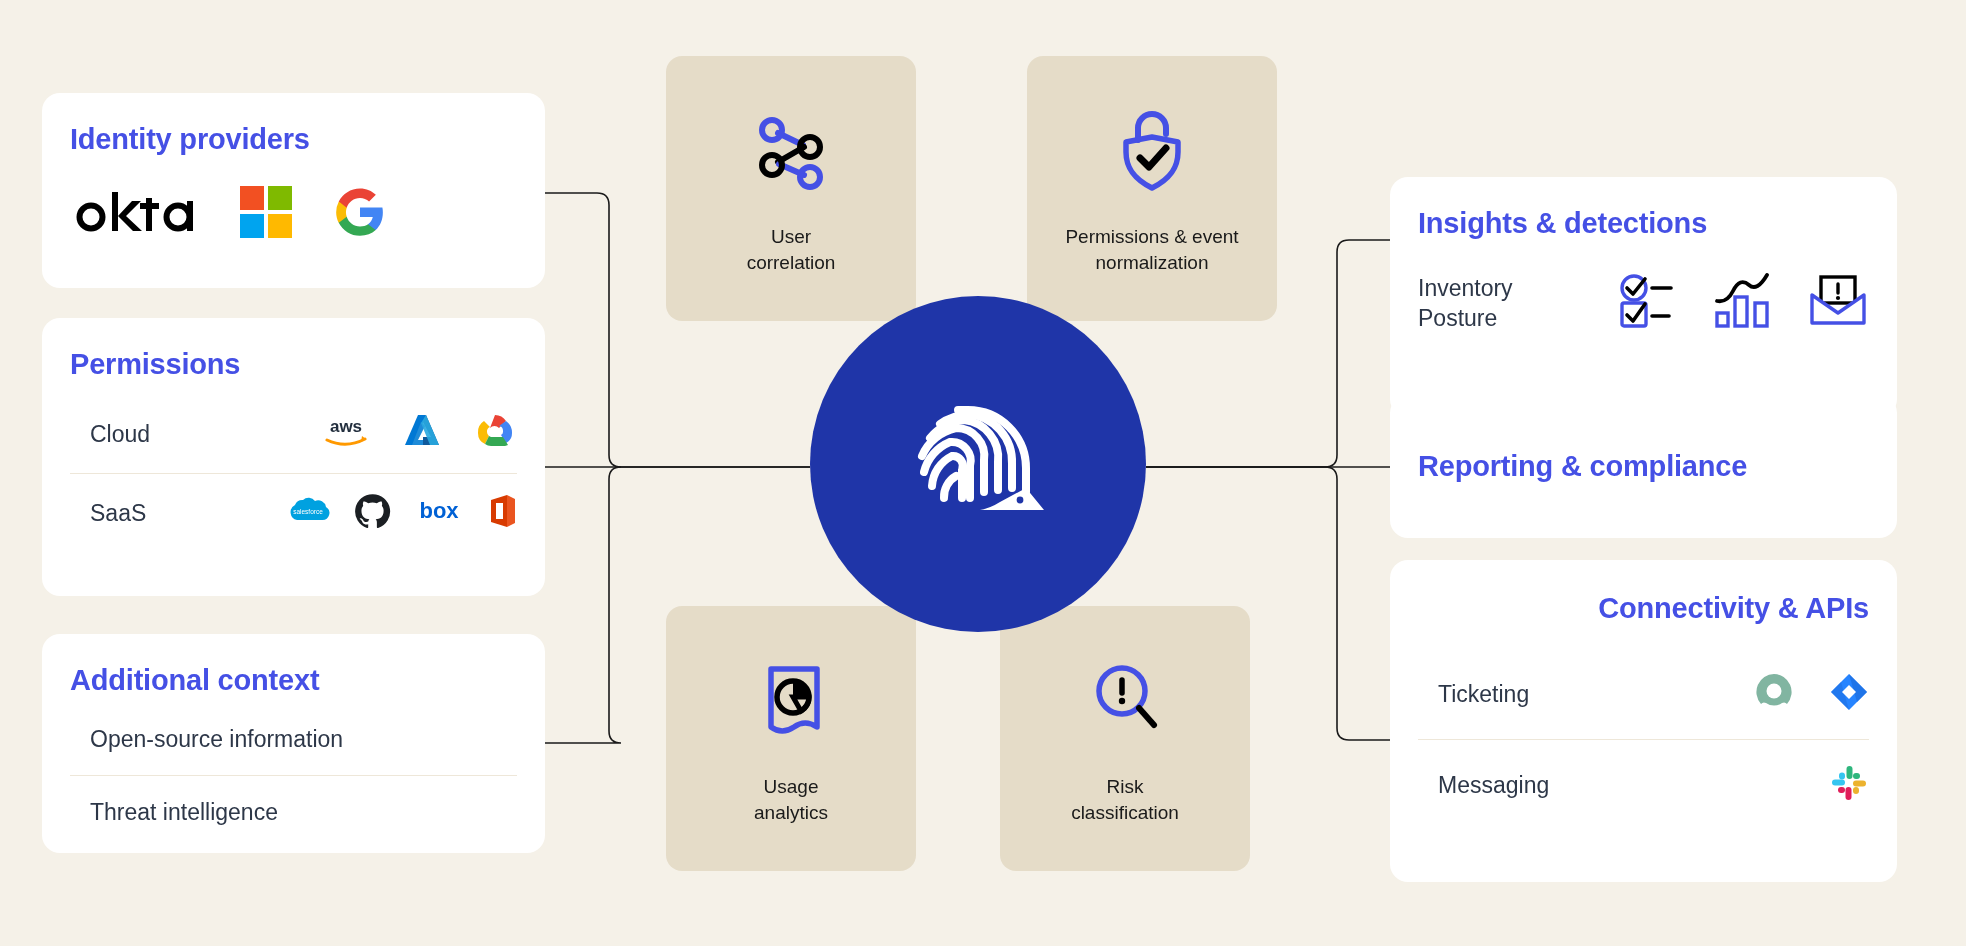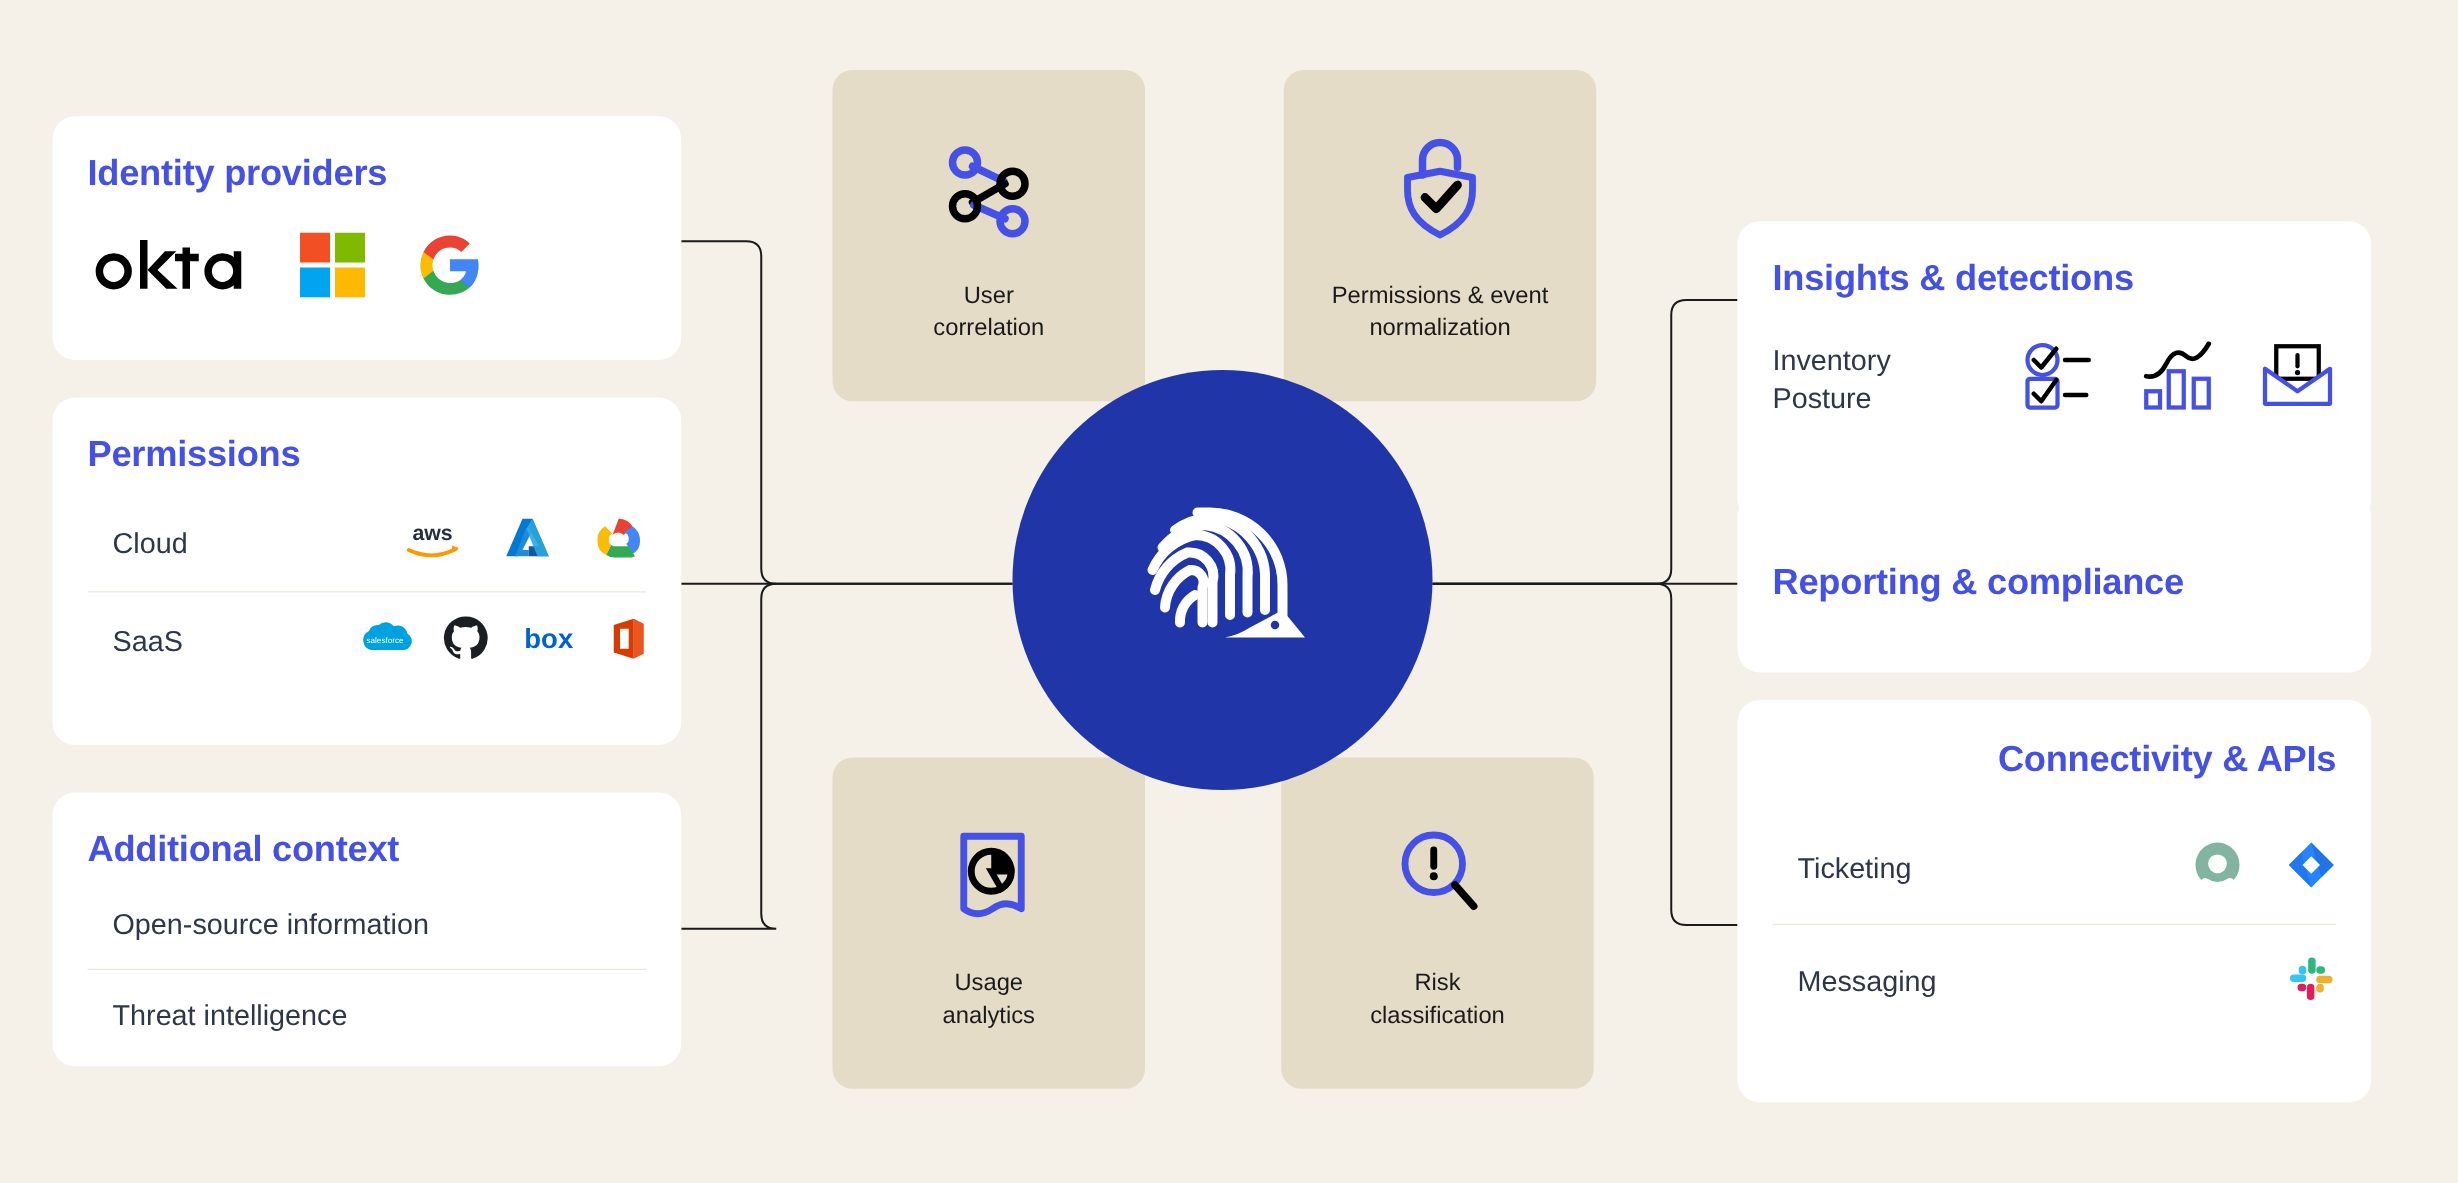--- a/index.html
+++ b/index.html
@@ -268,21 +268,21 @@
         <path d="M23 12 H69 V70 Q57 62 46 70 Q34 78 23 70 z" fill="none" stroke="#4550e5" stroke-width="5.5" stroke-linejoin="round"></path>
         <circle cx="45" cy="40" r="16" fill="none" stroke="#000000" stroke-width="5.5"></circle>
         <path d="M45 24 L45 40 L61 40 A16 16 0 0 0 45 24 z" fill="#000000"></path>
         <path d="M45 40 L61 40 A16 16 0 0 1 53 54 z" fill="none" stroke="#000000" stroke-width="5"></path>
       </svg>
     </span>
     <span class="tile-label">Usage
 analytics</span>
   </div>
 
-  <div class="tile" style="left:1025px; top:606px; width:250px; height:265px;">
+  <div class="tile" style="left:1000px; top:606px; width:250px; height:265px;">
     <span class="tile-icon">
       <svg width="86" height="86" viewBox="0 0 86 86">
         <circle cx="40" cy="34" r="23" fill="none" stroke="#4550e5" stroke-width="5.5"></circle>
         <line x1="57" y1="51" x2="72" y2="68" stroke="#000000" stroke-width="6" stroke-linecap="round"></line>
         <line x1="40" y1="23" x2="40" y2="36" stroke="#000000" stroke-width="5.5" stroke-linecap="round"></line>
         <circle cx="40" cy="44" r="3.2" fill="#000000"></circle>
       </svg>
     </span>
     <span class="tile-label">Risk
 classification</span>

